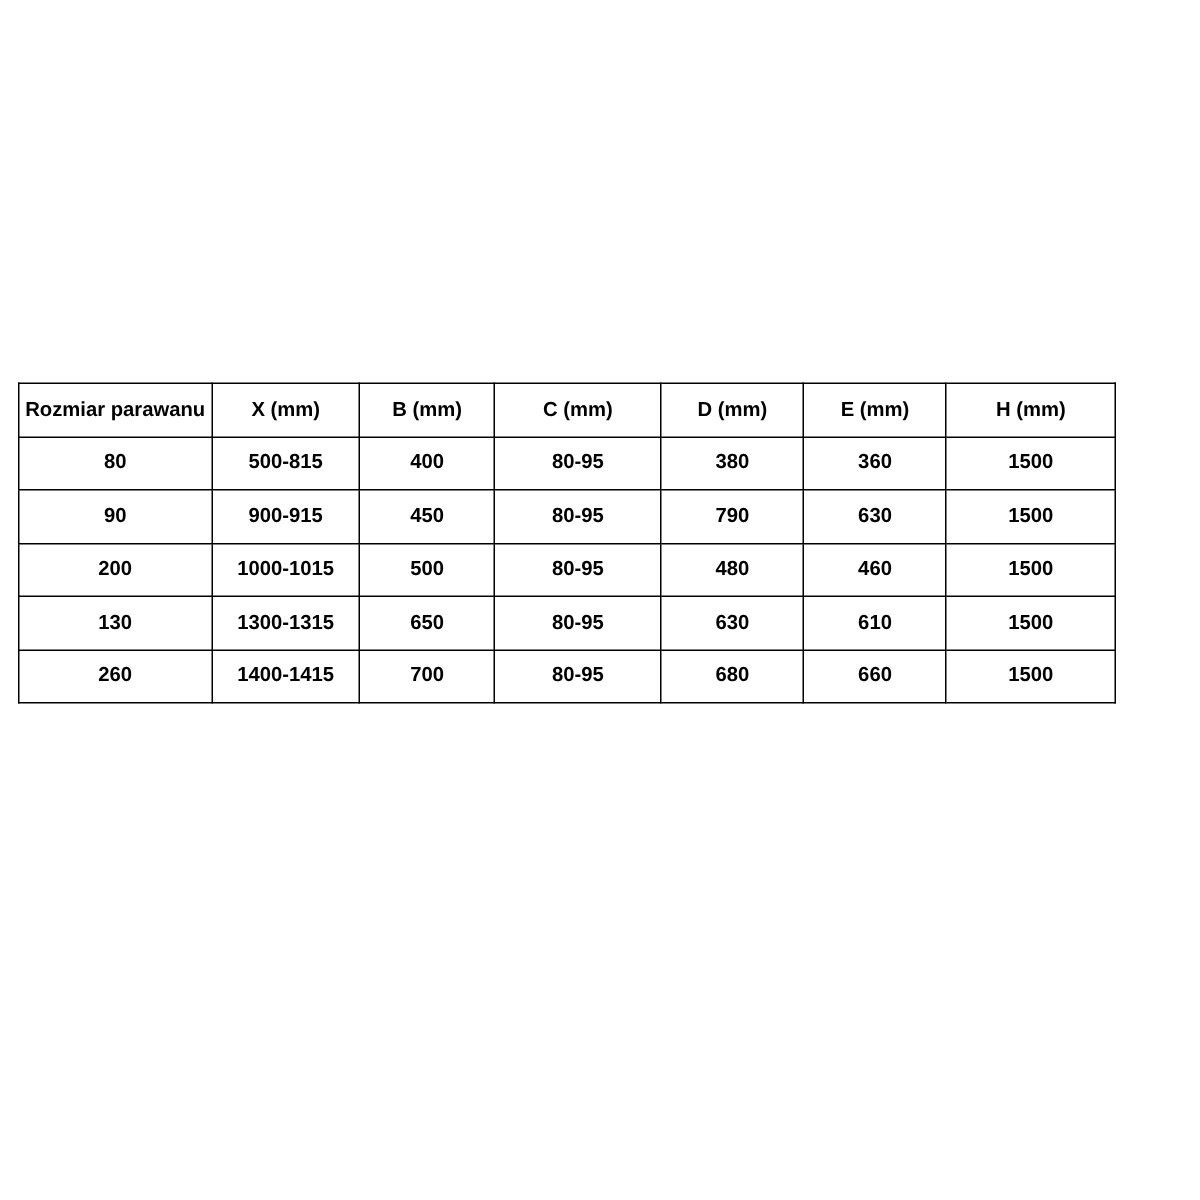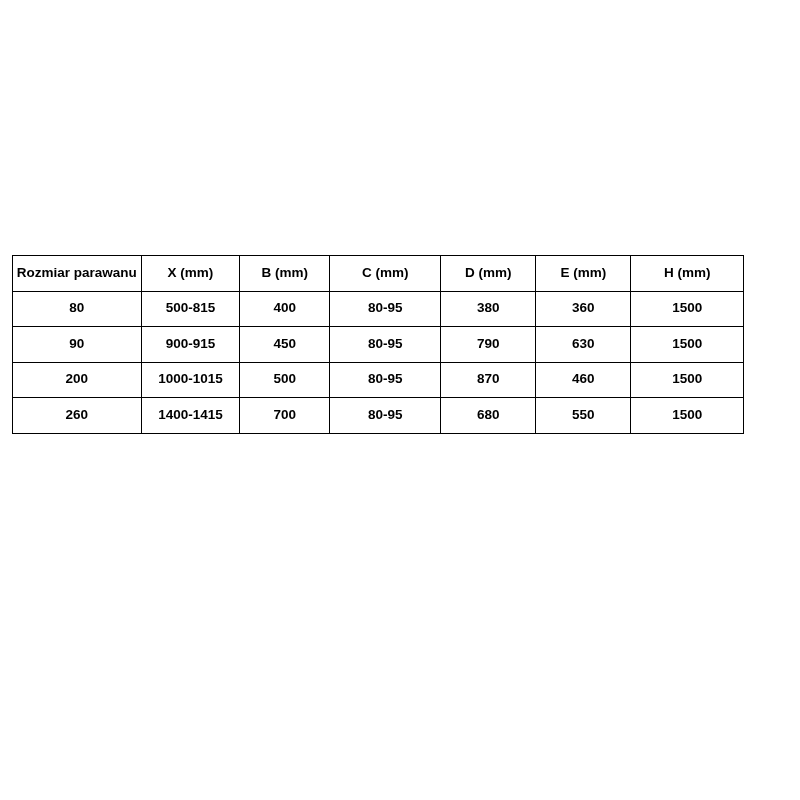--- a/index.html
+++ b/index.html
@@ -92,28 +92,37 @@
         <td>80-95</td>
         <td>790</td>
         <td>630</td>
         <td>1500</td>
       </tr>
       <tr>
         <td>200</td>
         <td>1000-1015</td>
         <td>500</td>
         <td>80-95</td>
-        <td>870</td>
+        <td>480</td>
         <td>460</td>
+        <td>1500</td>
+      </tr>
+      <tr>
+        <td>130</td>
+        <td>1300-1315</td>
+        <td>650</td>
+        <td>80-95</td>
+        <td>630</td>
+        <td>610</td>
         <td>1500</td>
       </tr>
       <tr>
         <td>260</td>
         <td>1400-1415</td>
         <td>700</td>
         <td>80-95</td>
         <td>680</td>
-        <td>550</td>
+        <td>660</td>
         <td>1500</td>
       </tr>
     </tbody>
   </table>
 </div>
 
 </body></html>

